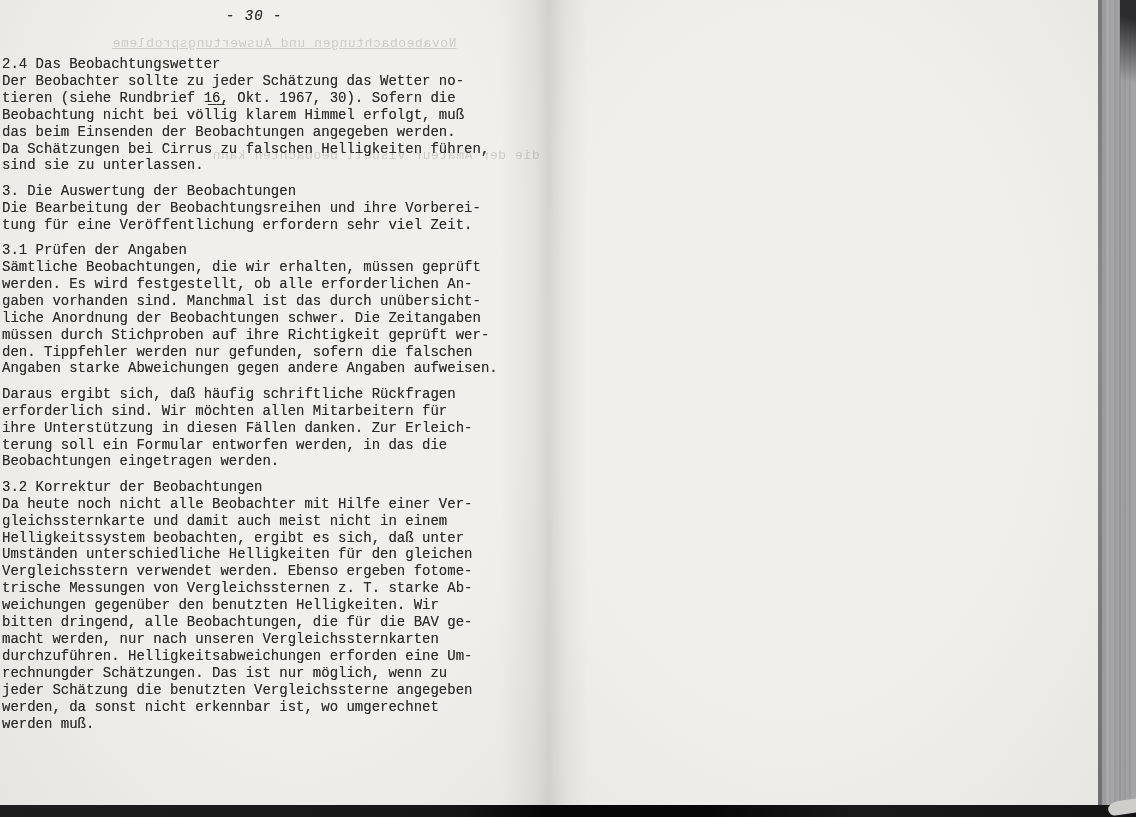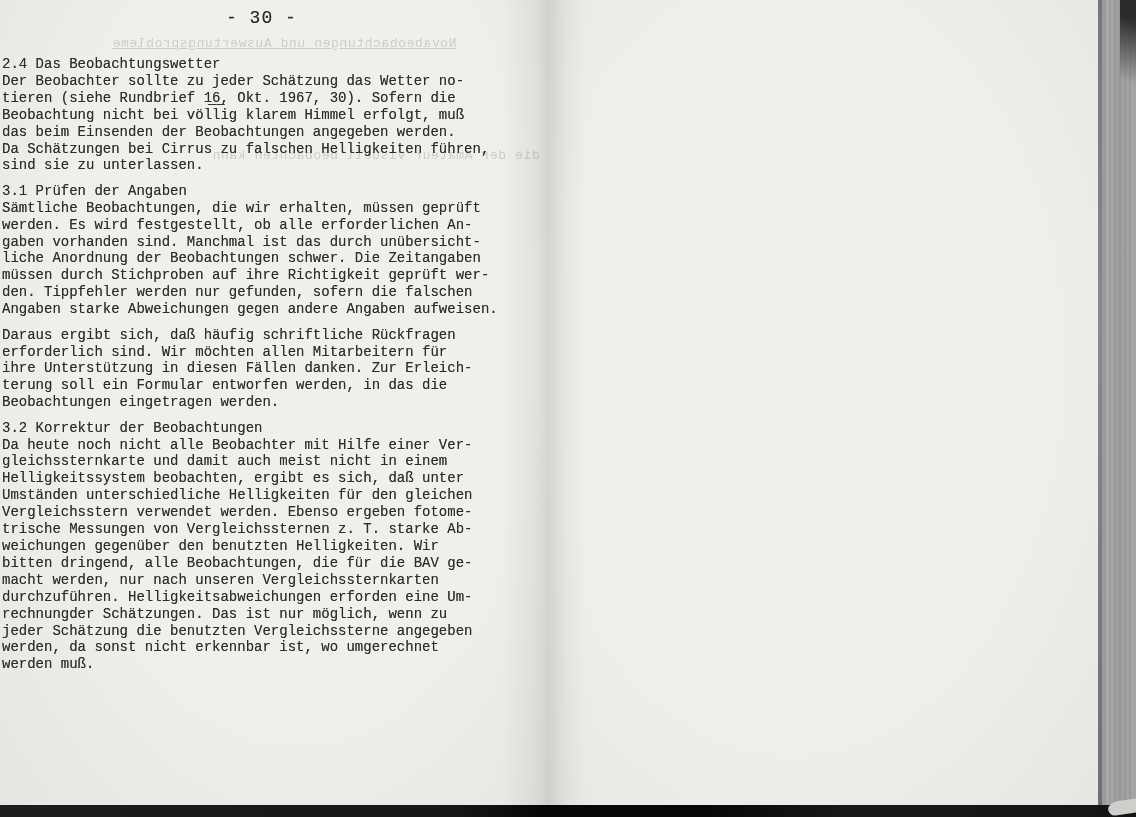--- a/index.html
+++ b/index.html
@@ -42,22 +42,23 @@
   .bottom-bar{
     position:absolute;left:0;top:805px;width:1136px;height:12px;
     background:linear-gradient(90deg,#1d1d1d 0%, #161616 40%, #070707 48%, #070707 62%, #191919 75%, #141414 100%);
   }
   .bottom-corner{
     position:absolute;left:1108px;top:800px;width:34px;height:14px;
     background:#cfcecb;border-radius:60% 0 0 12px / 100% 0 0 12px;
     transform:rotate(-8deg);
   }
   .pagenum{
-    position:absolute;font-size:18px;color:#2e2c2a;letter-spacing:1px;
+    position:absolute;font-size:14px;color:#2e2c2a;letter-spacing:1px;
     text-shadow:0 0 .5px rgba(45,43,40,.6);
+    font-style:italic;
   }
   .pagenum-left{left:226px;top:8px;}
   .col{position:absolute;font-size:14px;line-height:16.9px;color:#2e2c2a;
     text-shadow:0 0 .5px rgba(45,43,40,.55);}
   .col-left{left:2px;top:56px;width:528px;}
   .col-right{left:565px;top:30px;width:534px;}
   .tblock{white-space:pre-wrap;margin:0 0 8.5px 0;}
   .bleed{
     position:absolute;font-size:13px;line-height:16px;color:#6e6e6e;
     opacity:.27;white-space:nowrap;letter-spacing:.6px;
@@ -79,20 +80,23 @@
     <div class="bleed bl-left-line1">Novae, die der Amateur visuell beobachten kann</div>
 
     <div class="col col-left">
       <div class="tblock">2.4 Das Beobachtungswetter
 Der Beobachter sollte zu jeder Schätzung das Wetter no-
 tieren (siehe Rundbrief 1̲6̲, Okt. 1967, 30). Sofern die
 Beobachtung nicht bei völlig klarem Himmel erfolgt, muß
 das beim Einsenden der Beobachtungen angegeben werden.
 Da Schätzungen bei Cirrus zu falschen Helligkeiten führen,
 sind sie zu unterlassen.</div>
+      <div class="tblock">3. Die Auswertung der Beobachtungen
+Die Bearbeitung der Beobachtungsreihen und ihre Vorberei-
+tung für eine Veröffentlichung erfordern sehr viel Zeit.</div>
       <div class="tblock">3.1 Prüfen der Angaben
 Sämtliche Beobachtungen, die wir erhalten, müssen geprüft
 werden. Es wird festgestellt, ob alle erforderlichen An-
 gaben vorhanden sind. Manchmal ist das durch unübersicht-
 liche Anordnung der Beobachtungen schwer. Die Zeitangaben
 müssen durch Stichproben auf ihre Richtigkeit geprüft wer-
 den. Tippfehler werden nur gefunden, sofern die falschen
 Angaben starke Abweichungen gegen andere Angaben aufweisen.</div>
       <div class="tblock">Daraus ergibt sich, daß häufig schriftliche Rückfragen
 erforderlich sind. Wir möchten allen Mitarbeitern für

